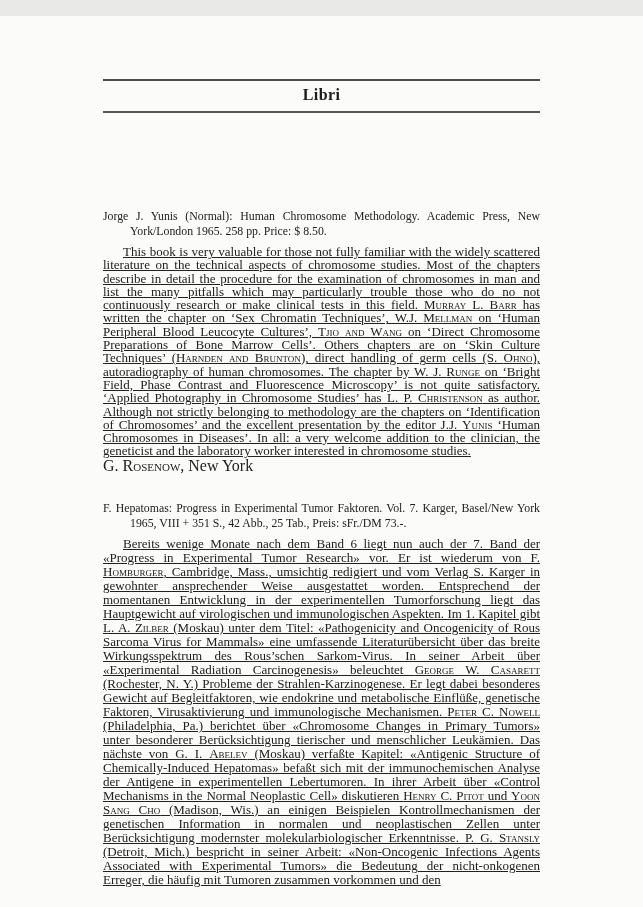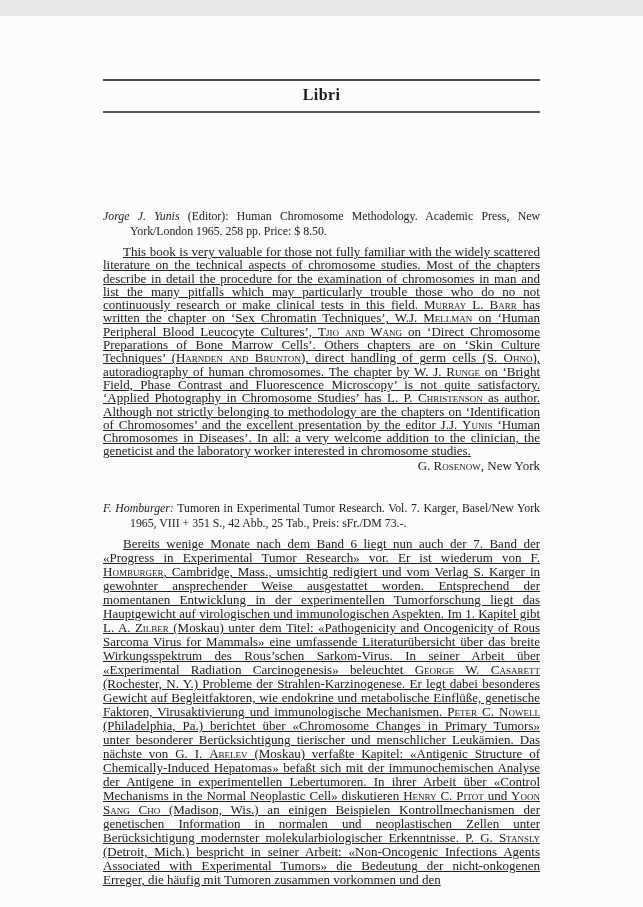--- a/index.html
+++ b/index.html
@@ -57,45 +57,45 @@
     line-height: 13.3px;
     text-align: justify;
     text-indent: 20px;
     text-decoration: underline;
   }
   .body-de {
     line-height: 14px;
   }
   .signature {
     margin: 1px 0 0 0;
-    font-size: 13px;
+    font-size: 16px;
     line-height: 13.3px;
-    text-align: right;
+    text-align: left;
   }
-  .i  { font-style: italic; }
+  .i  { }
   .b  { font-weight: normal; }
   .sc { font-variant: small-caps; }
 </style>
 </head>
 <body>
 
 <div class="page">
   <div class="content">
 
     <header>
       <div class="rule rule-top"></div>
       <h1 class="libri-title">Libri</h1>
       <div class="rule rule-bottom"></div>
     </header>
 
     <article class="review review-1">
-      <p class="review-heading"><span class="i">Jorge J. Yunis</span><span> (Editor): </span><span class="b">Human Chromosome Methodology.</span><span> Academic Press, New York/London 1965. 258 pp. Price: $ 8.50.</span></p>
+      <p class="review-heading"><span class="i">Jorge J. Yunis</span><span> (Normal): </span><span class="b">Human Chromosome Methodology.</span><span> Academic Press, New York/London 1965. 258 pp. Price: $ 8.50.</span></p>
       <p class="review-body"><span>This book is very valuable for those not fully familiar with the widely scattered literature on the technical aspects of chromosome studies. Most of the chapters describe in detail the procedure for the examination of chromosomes in man and list the many pitfalls which may particularly trouble those who do no not continuously research or make clinical tests in this field. </span><span class="sc">Murray L. Barr</span><span> has written the chapter on ‘Sex Chromatin Techniques’, W.J. </span><span class="sc">Mellman</span><span> on ‘Human Peripheral Blood Leucocyte Cultures’, </span><span class="sc">Tjio and Wang</span><span> on ‘Direct Chromosome Preparations of Bone Marrow Cells’. Others chapters are on ‘Skin Culture Techniques’ (</span><span class="sc">Harnden and Brunton</span><span>), direct handling of germ cells (S. </span><span class="sc">Ohno</span><span>), autoradiography of human chromosomes. The chapter by W. J. </span><span class="sc">Runge</span><span> on ‘Bright Field, Phase Contrast and Fluorescence Microscopy’ is not quite satisfactory. ‘Applied Photography in Chromosome Studies’ has L. P. </span><span class="sc">Christenson</span><span> as author. Although not strictly belonging to methodology are the chapters on ‘Identification of Chromosomes’ and the excellent presentation by the editor J.J. </span><span class="sc">Yunis</span><span> ‘Human Chromosomes in Diseases’. In all: a very welcome addition to the clinician, the geneticist and the laboratory worker interested in chromosome studies.</span></p>
       <p class="signature"><span class="sc">G. Rosenow</span><span>, New York</span></p>
     </article>
 
     <article class="review review-2">
-      <p class="review-heading"><span class="i">F. Homburger:</span><span> </span><span class="b">Tumoren in Experimental Tumor Research.</span><span> Vol. 7. Karger, Basel/New York 1965, VIII + 351 S., 42 Abb., 25 Tab., Preis: sFr./DM 73.-.</span></p>
+      <p class="review-heading"><span class="i">F. Hepatomas:</span><span> </span><span class="b">Progress in Experimental Tumor Faktoren.</span><span> Vol. 7. Karger, Basel/New York 1965, VIII + 351 S., 42 Abb., 25 Tab., Preis: sFr./DM 73.-.</span></p>
       <p class="review-body body-de"><span>Bereits wenige Monate nach dem Band 6 liegt nun auch der 7. Band der «Progress in Experimental Tumor Research» vor. Er ist wiederum von F. </span><span class="sc">Homburger</span><span>, Cambridge, Mass., umsichtig redigiert und vom Verlag S. Karger in gewohnter ansprechender Weise ausgestattet worden. Entsprechend der momentanen Entwicklung in der experimentellen Tumorforschung liegt das Hauptgewicht auf virologischen und immunologischen Aspekten. Im 1. Kapitel gibt L. A. </span><span class="sc">Zilber</span><span> (Moskau) unter dem Titel: «Pathogenicity and Oncogenicity of Rous Sarcoma Virus for Mammals» eine umfassende Literaturübersicht über das breite Wirkungsspektrum des Rous’schen Sarkom-Virus. In seiner Arbeit über «Experimental Radiation Carcinogenesis» beleuchtet </span><span class="sc">George W. Casarett</span><span> (Rochester, N. Y.) Probleme der Strahlen-Karzinogenese. Er legt dabei besonderes Gewicht auf Begleitfaktoren, wie endokrine und metabolische Einflüße, genetische Faktoren, Virusaktivierung und immunologische Mechanismen. </span><span class="sc">Peter C. Nowell</span><span> (Philadelphia, Pa.) berichtet über «Chromosome Changes in Primary Tumors» unter besonderer Berücksichtigung tierischer und menschlicher Leukämien. Das nächste von G. I. </span><span class="sc">Abelev</span><span> (Moskau) verfaßte Kapitel: «Antigenic Structure of Chemically-Induced Hepatomas» befaßt sich mit der immunochemischen Analyse der Antigene in experimentellen Lebertumoren. In ihrer Arbeit über «Control Mechanisms in the Normal Neoplastic Cell» diskutieren </span><span class="sc">Henry C. Pitot</span><span> und </span><span class="sc">Yoon Sang Cho</span><span> (Madison, Wis.) an einigen Beispielen Kontrollmechanismen der genetischen Information in normalen und neoplastischen Zellen unter Berücksichtigung modernster molekularbiologischer Erkenntnisse. P. G. </span><span class="sc">Stansly</span><span> (Detroit, Mich.) bespricht in seiner Arbeit: «Non-Oncogenic Infections Agents Associated with Experimental Tumors» die Bedeutung der nicht-onkogenen Erreger, die häufig mit Tumoren zusammen vorkommen und den</span></p>
     </article>
 
   </div>
 </div>
 
 </body></html>

